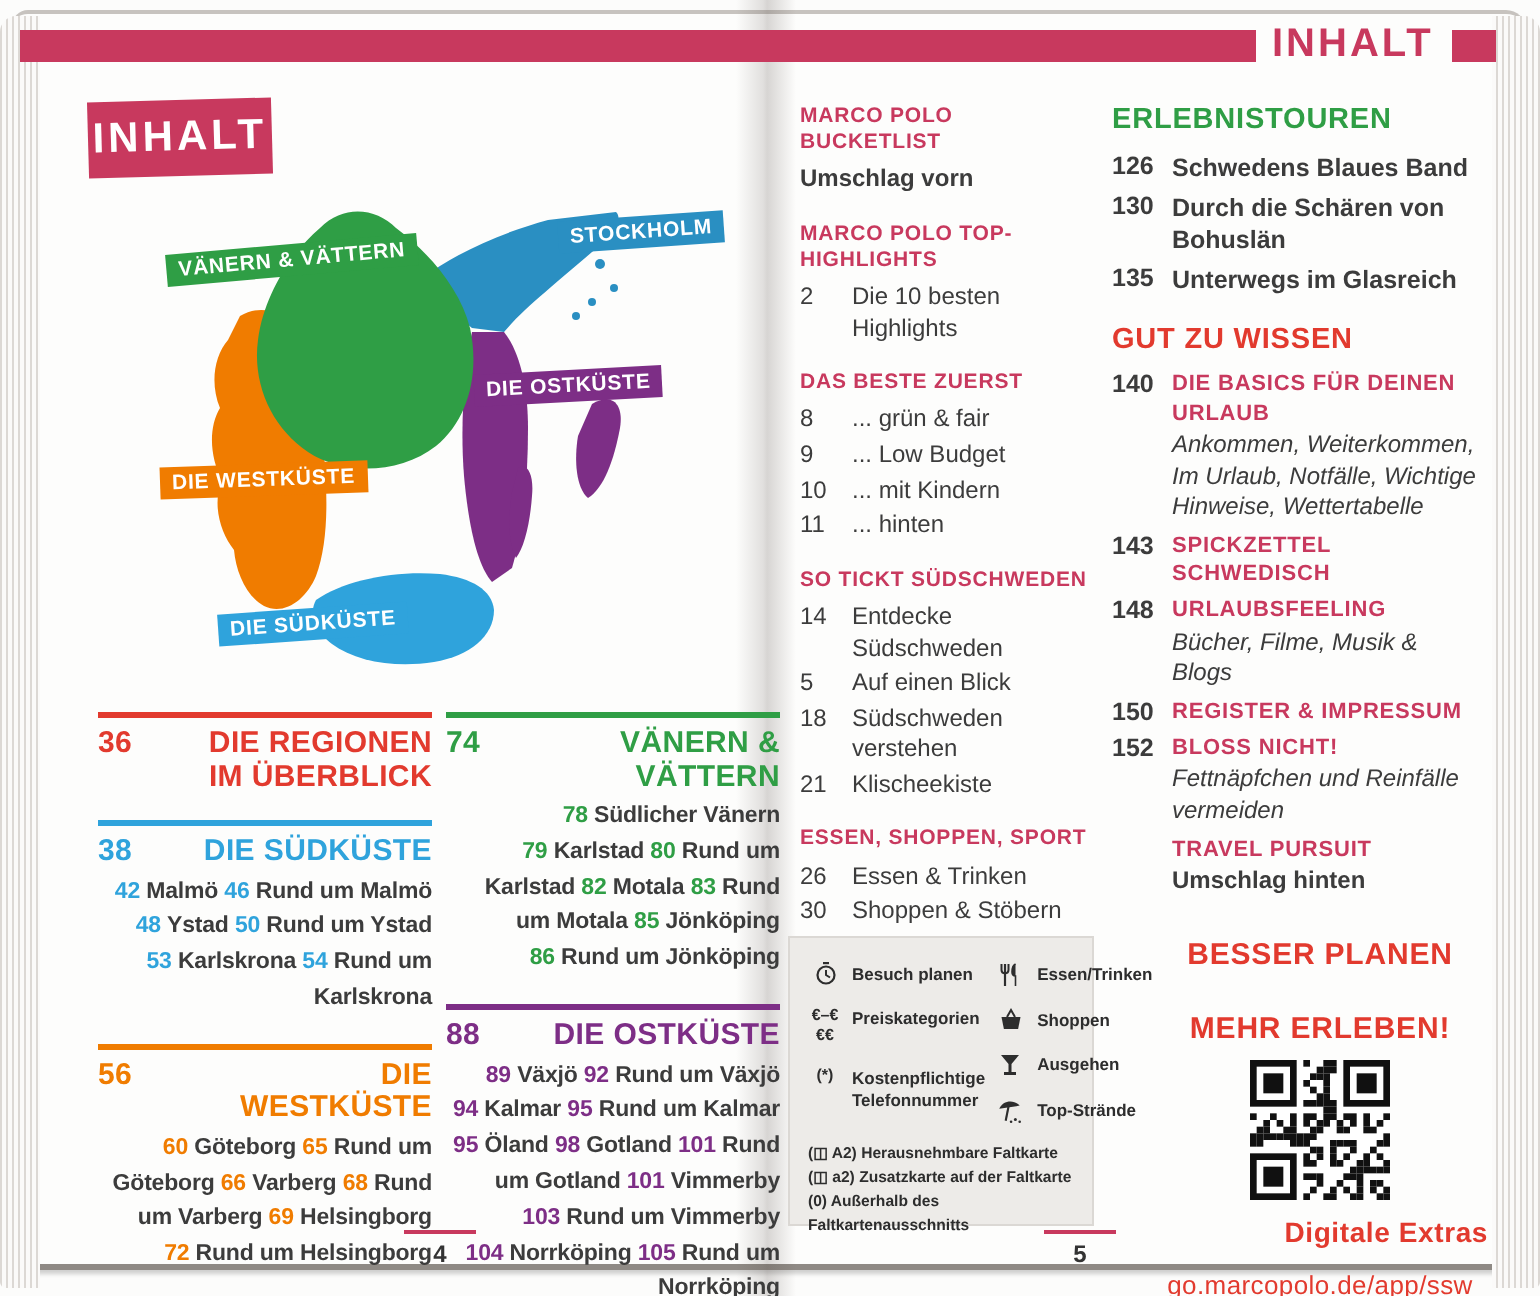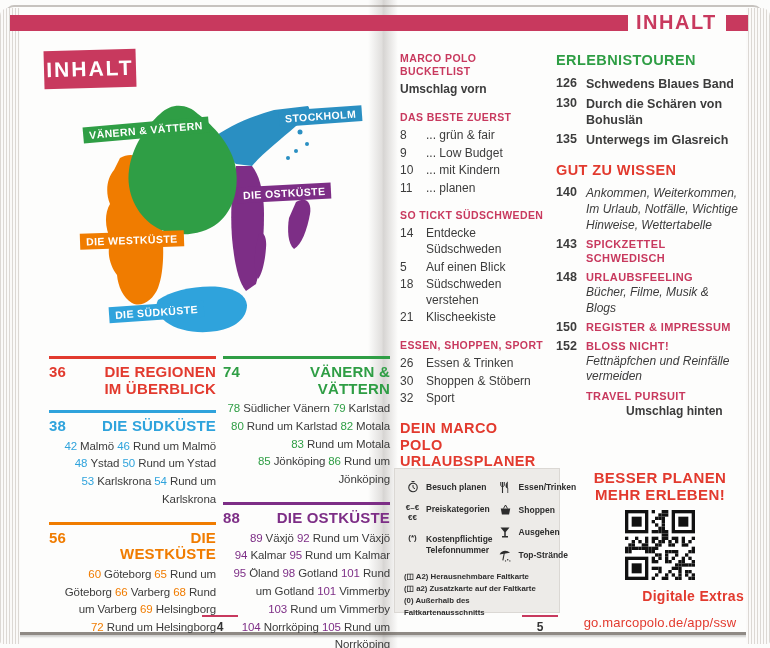--- a/index.html
+++ b/index.html
@@ -25,21 +25,21 @@
   .mapwrap{position:absolute;left:60px;top:92px;width:320px;height:258px;}
   .mapwrap svg{position:absolute;left:0;top:0;}
   .maplabel{position:absolute;color:#fff;font-size:10.5px;font-weight:700;letter-spacing:.4px;padding:2px 6px 2px 6px;white-space:nowrap;}
   
   .toc-col{position:absolute;top:356px;width:167px;}
   #toc-col-0{left:49px;}
   #toc-col-1{left:223px;}
   .toc-sec{border-top:3px solid #000;padding-top:5px;margin-bottom:13px;}
   .toc-head{display:flex;justify-content:space-between;gap:8px;font-size:15px;font-weight:700;letter-spacing:.2px;line-height:1.1;}
   .toc-title{text-align:right;max-width:122px;}
-  .toc-entries{margin-top:3px;text-align:right;font-size:11.5px;font-weight:400;color:#3c3c3c;line-height:1.55;letter-spacing:-.1px;}
+  .toc-entries{margin-top:3px;text-align:right;font-size:11.5px;font-weight:700;color:#3c3c3c;line-height:1.55;letter-spacing:-.1px;}
   
   .pgnum{position:absolute;width:44px;text-align:center;top:615px;}
   .pgnum .pgline{height:2px;margin:0 4px 3px 4px;}
   .pgnum .pgtxt{font-size:12px;font-weight:700;color:#333;}
   #pg4{left:198px;} #pg5{left:518px;}
   
   #col-a{position:absolute;left:400px;top:52px;width:150px;}
   #col-b{position:absolute;left:556px;top:52px;width:186px;}
   .blk{margin-bottom:13px;}
   .blk-h-small{font-size:10.5px;font-weight:700;letter-spacing:.4px;margin-bottom:4px;line-height:1.25;}
@@ -47,24 +47,24 @@
   .row{display:flex;align-items:flex-start;margin-bottom:2px;}
   .row .num{flex:0 0 26px;font-size:12px;color:#3c3c3c;}
   .row .txt{flex:1;font-size:12px;color:#3c3c3c;line-height:1.3;}
   .row .txt.b{font-weight:700;}
   #col-b .row .num{flex:0 0 30px;font-size:12.5px;font-weight:600;}
   #col-b .row{margin-bottom:4px;}
   .row .wrap{flex:1;}
   .row .head{font-size:11px;font-weight:700;letter-spacing:.4px;line-height:1.3;}
   .row .sub{font-size:12px;color:#3c3c3c;line-height:1.3;margin-top:1px;}
   .row .sub.i{font-style:italic;}
-  .row .sub.b{font-weight:700;margin-left:40px;}
+  .row .sub.b{font-weight:700;}
   #col-b .rowtxt{font-size:12.5px;font-weight:600;color:#3c3c3c;line-height:1.3;}
   
-  .legend{position:absolute;left:394px;top:468px;width:166px;height:145px;background:#edebe8;border:1px solid #dbd8d4;
+  .legend{position:absolute;left:394px;top:468px;width:153px;height:145px;background:#edebe8;border:1px solid #dbd8d4;
         box-sizing:border-box;padding:11px 7px 5px 9px;}
   .leg-cols{display:flex;gap:4px;}
   .leg-col{flex:1;display:flex;flex-direction:column;gap:9px;}
   .leg-row{display:flex;align-items:flex-start;gap:5px;font-size:8.5px;font-weight:600;color:#2d2d2d;line-height:1.25;}
   .leg-ico{flex:0 0 17px;text-align:center;font-size:8px;font-weight:700;color:#2d2d2d;padding-top:1px;}
   .leg-ico svg{display:block;margin:0 auto;}
   .leg-lab{padding-top:2px;}
   .leg-notes{margin-top:9px;font-size:7.8px;font-weight:600;color:#2d2d2d;line-height:1.55;}
   
   .promo{position:absolute;left:576px;top:470px;width:168px;text-align:center;}
@@ -161,36 +161,43 @@
   </div>
 
   <div id="col-a">
       <div class="blk">
         <div class="blk-h-small" style="color: rgb(200, 57, 94);">MARCO POLO BUCKETLIST</div>
         <div class="row">
           <span class="txt b">Umschlag vorn</span>
         </div>
       </div>
       <div class="blk">
+        <div class="blk-h-small" style="color: rgb(200, 57, 94);">MARCO POLO TOP-HIGHLIGHTS</div>
+        <div class="row">
+          <span class="num">2</span>
+          <span class="txt">Die 10 besten Highlights</span>
+        </div>
+      </div>
+      <div class="blk">
         <div class="blk-h-small" style="color: rgb(200, 57, 94);">DAS BESTE ZUERST</div>
         <div class="row">
           <span class="num">8</span>
           <span class="txt">... grün &amp; fair</span>
         </div>
         <div class="row">
           <span class="num">9</span>
           <span class="txt">... Low Budget</span>
         </div>
         <div class="row">
           <span class="num">10</span>
           <span class="txt">... mit Kindern</span>
         </div>
         <div class="row">
           <span class="num">11</span>
-          <span class="txt">... planen</span>
+          <span class="txt">... hinten</span>
         </div>
       </div>
       <div class="blk">
         <div class="blk-h-small" style="color: rgb(200, 57, 94);">SO TICKT SÜDSCHWEDEN</div>
         <div class="row">
           <span class="num">14</span>
           <span class="txt">Entdecke Südschweden</span>
         </div>
         <div class="row">
           <span class="num">5</span>
@@ -242,20 +249,21 @@
         <div class="row">
           <span class="num">135</span>
           <span class="rowtxt">Unterwegs im Glasreich</span>
         </div>
       </div>
       <div class="blk">
         <div class="blk-h-big" style="color: rgb(226, 58, 46);">GUT ZU WISSEN</div>
         <div class="row">
           <span class="num">140</span>
           <div class="wrap">
+            <div class="head" style="color: rgb(200, 57, 94);">DIE BASICS FÜR DEINEN URLAUB</div>
             <div class="sub i">Ankommen, Weiterkommen, Im Urlaub, Notfälle, Wichtige Hinweise, Wettertabelle</div>
           </div>
         </div>
         <div class="row">
           <span class="num">143</span>
           <div class="wrap">
             <div class="head" style="color: rgb(200, 57, 94);">SPICKZETTEL SCHWEDISCH</div>
           </div>
         </div>
         <div class="row">
@@ -354,21 +362,21 @@
     </div>
     <div class="leg-notes" id="leg-notes">
         <div>(◫ A2) Herausnehmbare Faltkarte</div>
         <div>(◫ a2) Zusatzkarte auf der Faltkarte</div>
         <div>(0) Außerhalb des Faltkartenausschnitts</div>
       </div>
   </div>
 
   <div class="promo">
     <div class="promo-h" style="color: rgb(226, 58, 46);">BESSER PLANEN</div>
-    <div class="promo-h" style="color: rgb(226, 58, 46);">MEHR ERLEBEN!</div>
+    <div class="promo-h" style="color: rgb(226, 58, 46); margin-top: 20px;">MEHR ERLEBEN!</div>
     <svg class="qr" id="qr" width="70" height="70" viewBox="0 0 21 21">
         <rect x="0" y="0" width="21" height="21" fill="#fff"></rect>
         <rect x="8" y="0" width="1" height="1" fill="#111"></rect>
         <rect x="11" y="0" width="1" height="1" fill="#111"></rect>
         <rect x="12" y="0" width="1" height="1" fill="#111"></rect>
         <rect x="10" y="1" width="1" height="1" fill="#111"></rect>
         <rect x="11" y="1" width="1" height="1" fill="#111"></rect>
         <rect x="12" y="1" width="1" height="1" fill="#111"></rect>
         <rect x="9" y="2" width="1" height="1" fill="#111"></rect>
         <rect x="10" y="2" width="1" height="1" fill="#111"></rect>

